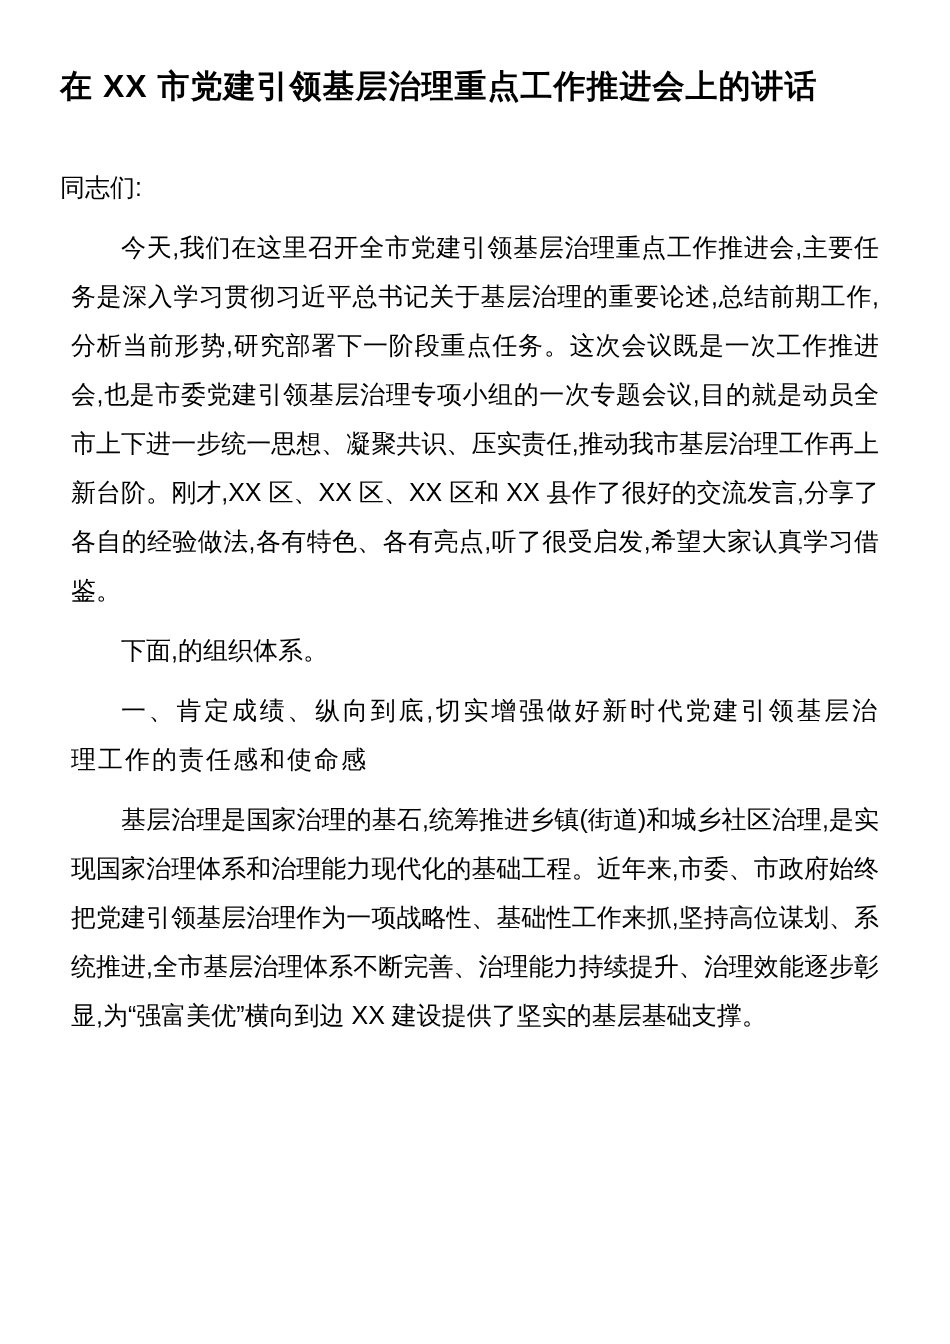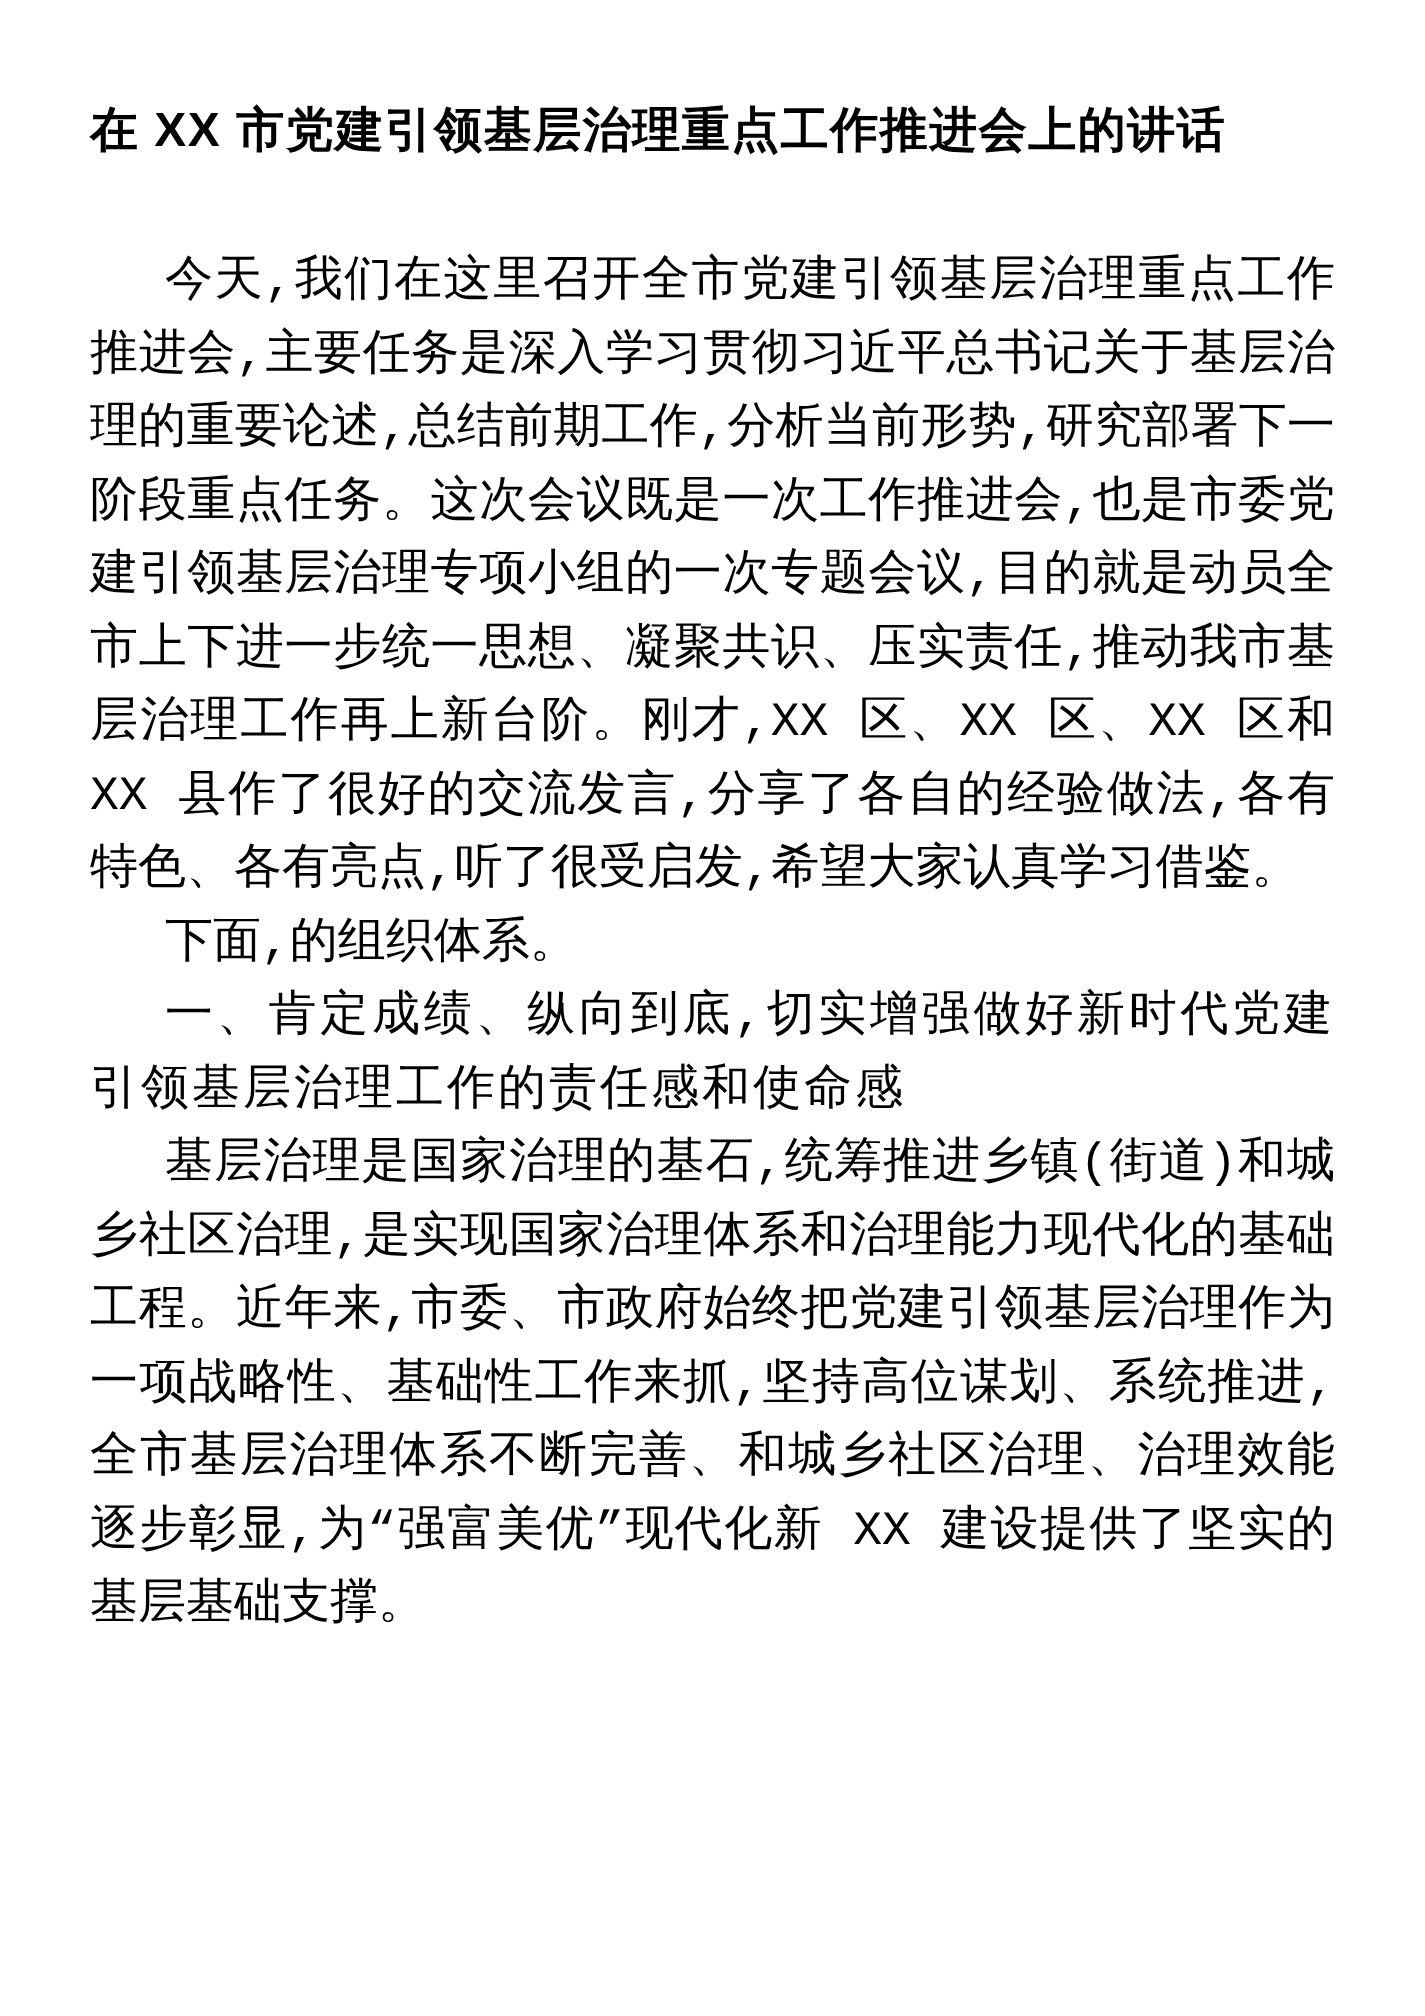--- a/index.html
+++ b/index.html
@@ -26,47 +26,47 @@
     letter-spacing: 1px;
     white-space: nowrap;
   }
   .salutation {
     margin: 0 0 9px 0;
     font-size: 25px;
     line-height: 49px;
     text-align: left;
   }
   .para {
-    margin: 0;
-    font-size: 32px;
+    margin: 11px;
+    font-size: 25px;
     line-height: 49px;
     text-align: justify;
     text-indent: 50px;
-    font-family: Liberation Mono, monospace;
   }
   .section-heading {
     letter-spacing: 2px;
   }
   .point {
     margin-top: 9px;
   }
   .point-lead {
     font-weight: 700;
   }
 </style>
 </head>
 <body>
 
 <div class="page">
 
   <h1 class="doc-title">在 XX 市党建引领基层治理重点工作推进会上的讲话</h1>
 
+  <p class="salutation">同志们:</p>
 
   <p class="para">今天,我们在这里召开全市党建引领基层治理重点工作推进会,主要任务是深入学习贯彻习近平总书记关于基层治理的重要论述,总结前期工作,分析当前形势,研究部署下一阶段重点任务。这次会议既是一次工作推进会,也是市委党建引领基层治理专项小组的一次专题会议,目的就是动员全市上下进一步统一思想、凝聚共识、压实责任,推动我市基层治理工作再上新台阶。刚才,XX 区、XX 区、XX 区和 XX 县作了很好的交流发言,分享了各自的经验做法,各有特色、各有亮点,听了很受启发,希望大家认真学习借鉴。</p>
 
   <p class="para">下面,的组织体系。</p>
 
   <p class="para section-heading">一、肯定成绩、纵向到底,切实增强做好新时代党建引领基层治理工作的责任感和使命感</p>
 
-  <p class="para">基层治理是国家治理的基石,统筹推进乡镇(街道)和城乡社区治理,是实现国家治理体系和治理能力现代化的基础工程。近年来,市委、市政府始终把党建引领基层治理作为一项战略性、基础性工作来抓,坚持高位谋划、系统推进,全市基层治理体系不断完善、和城乡社区治理、治理效能逐步彰显,为“强富美优”现代化新 XX 建设提供了坚实的基层基础支撑。</p>
+  <p class="para">基层治理是国家治理的基石,统筹推进乡镇(街道)和城乡社区治理,是实现国家治理体系和治理能力现代化的基础工程。近年来,市委、市政府始终把党建引领基层治理作为一项战略性、基础性工作来抓,坚持高位谋划、系统推进,全市基层治理体系不断完善、治理能力持续提升、治理效能逐步彰显,为“强富美优”横向到边 XX 建设提供了坚实的基层基础支撑。</p>
 
 
 </div>
 
 </body></html>

